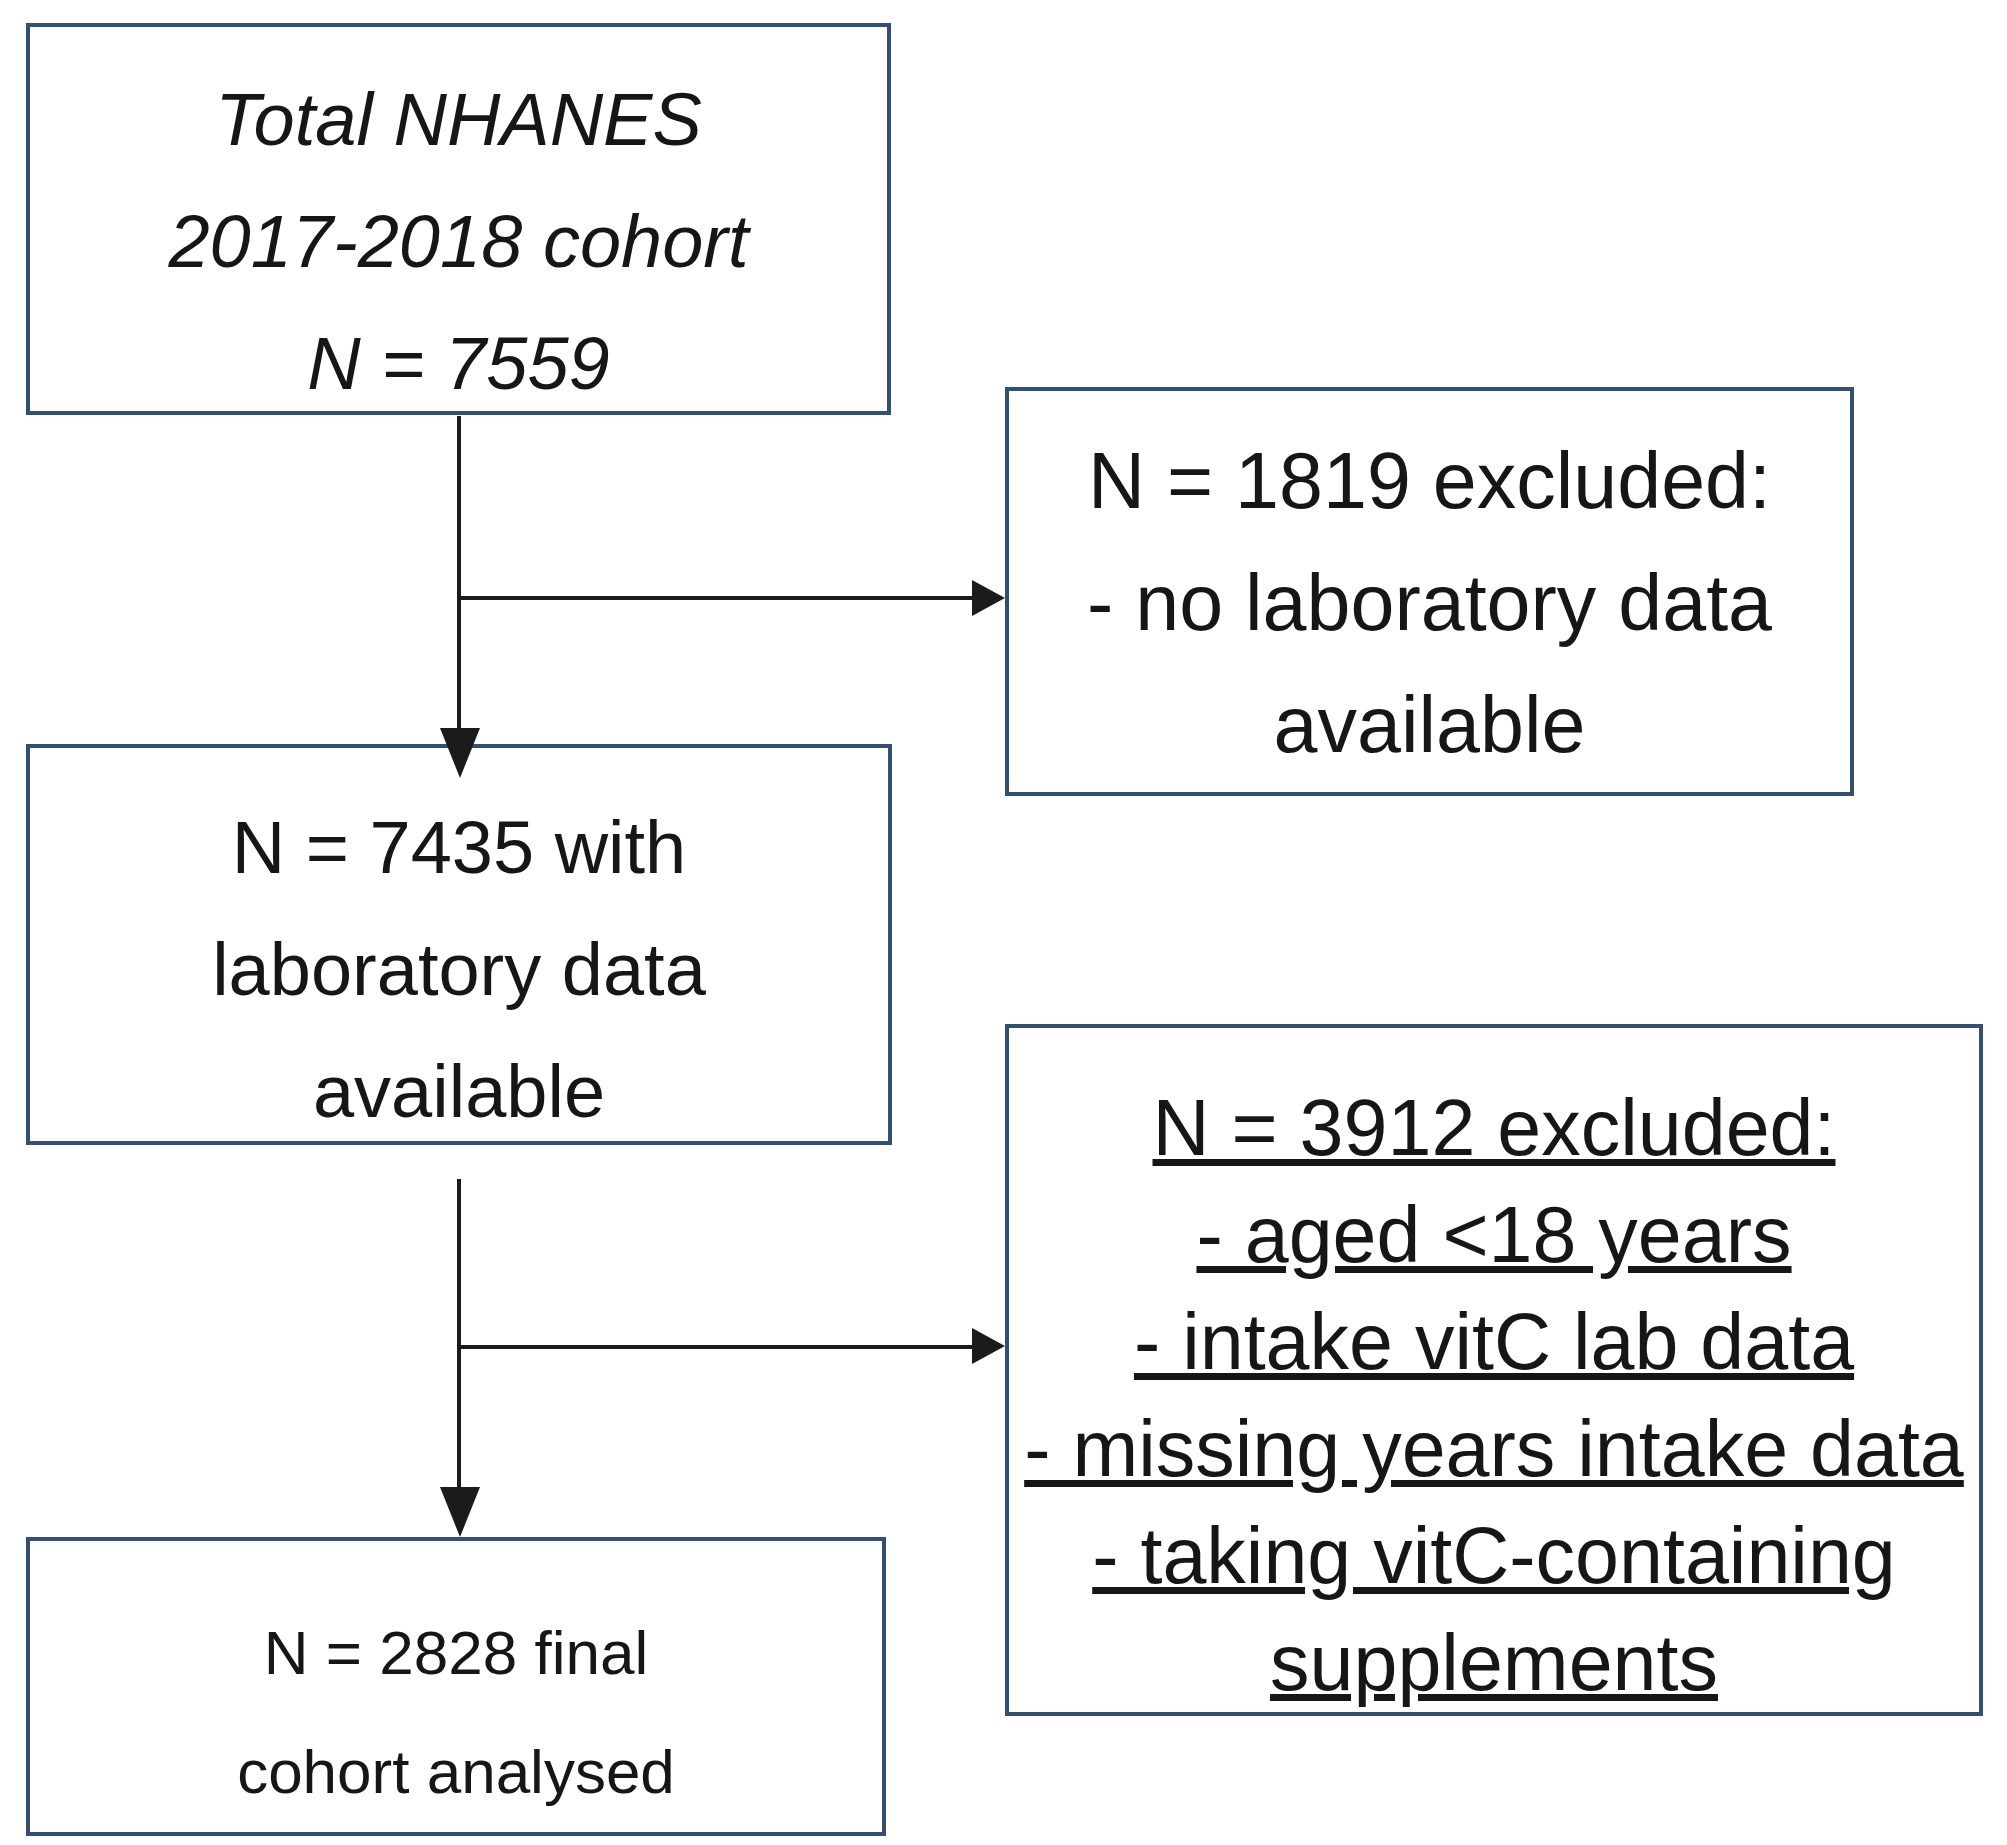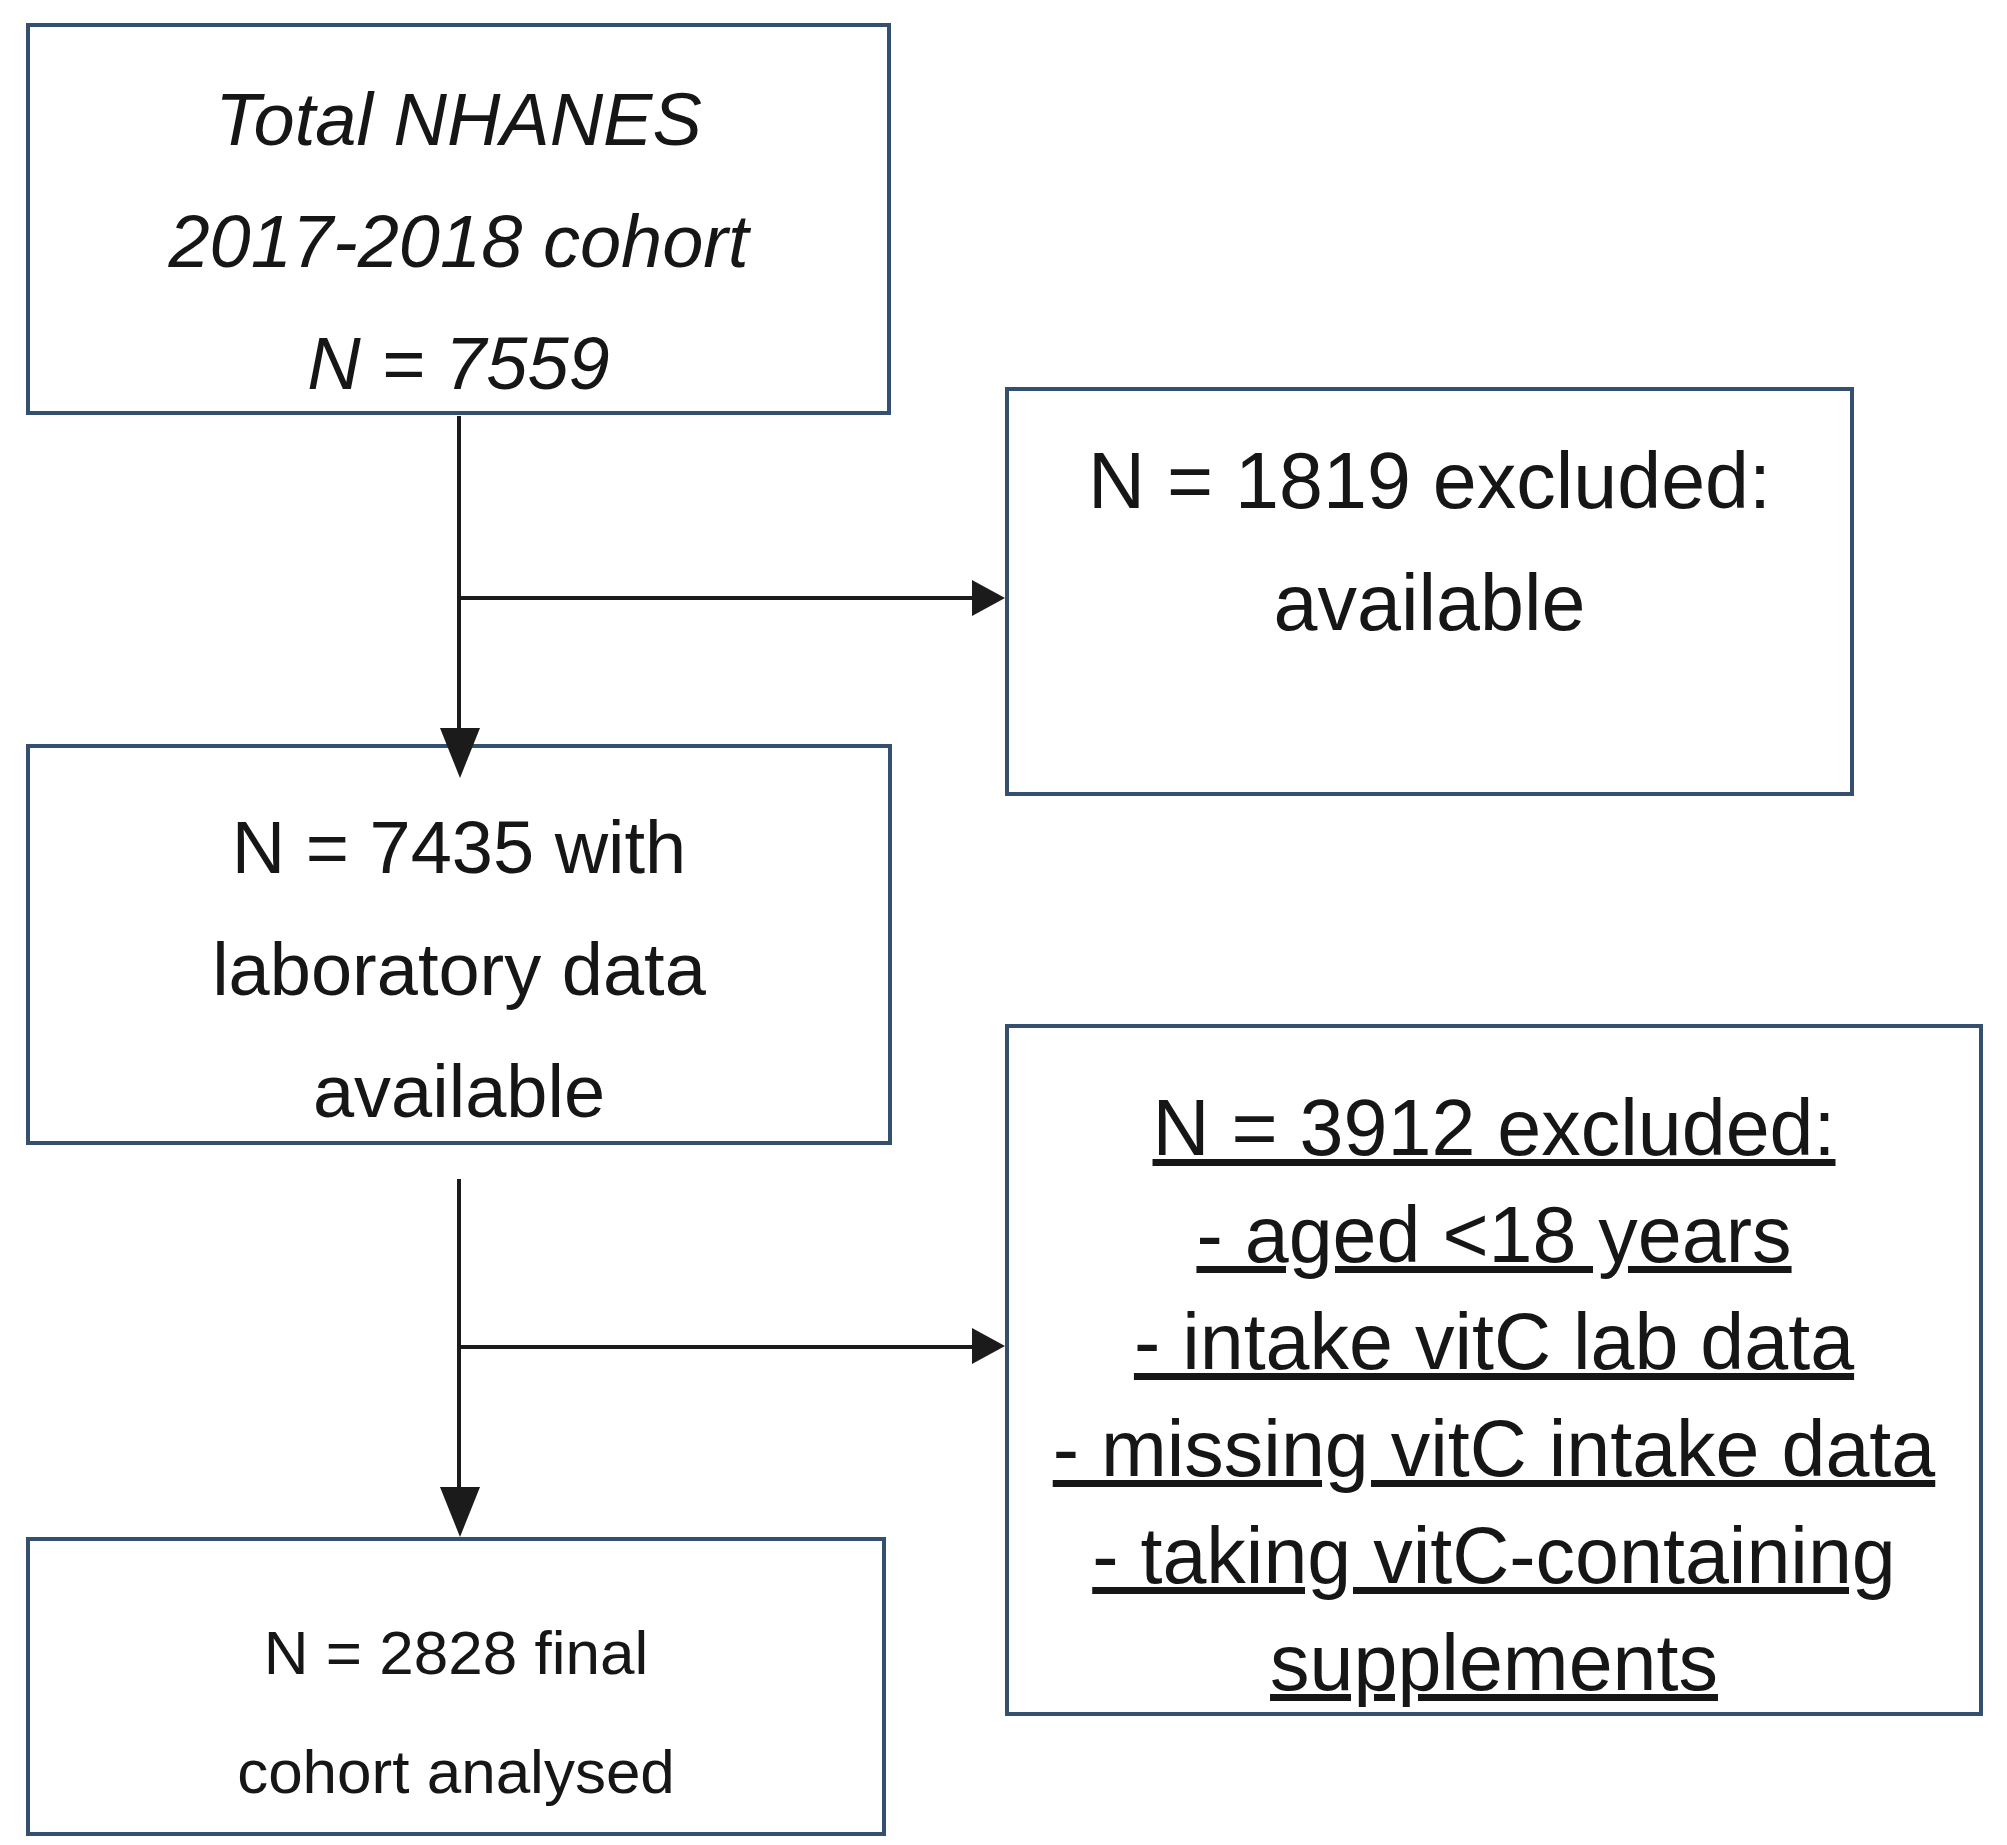--- a/index.html
+++ b/index.html
@@ -71,34 +71,35 @@
 <div class="canvas">
 
   <div class="box box-total">
     <div class="bline">Total NHANES</div>
     <div class="bline">2017-2018 cohort</div>
     <div class="bline">N = 7559</div>
   </div>
 
   <div class="box box-excl1">
     <div class="bline">N = 1819 excluded:</div>
+    <div class="bline">- no laboratory data</div>
     <div class="bline">available</div>
   </div>
 
   <div class="box box-withlab">
     <div class="bline">N = 7435 with</div>
     <div class="bline">laboratory data</div>
     <div class="bline">available</div>
   </div>
 
   <div class="box box-excl2">
     <div class="bline">N = 3912 excluded:</div>
     <div class="bline">- aged &lt;18 years</div>
     <div class="bline">- intake vitC lab data</div>
-    <div class="bline">- missing vitC intake data</div>
+    <div class="bline">- missing years intake data</div>
     <div class="bline">- taking vitC-containing</div>
     <div class="bline">supplements</div>
   </div>
 
   <div class="box box-final">
     <div class="bline">N = 2828 final</div>
     <div class="bline">cohort analysed</div>
   </div>
 
   <div class="vline v1"></div>

